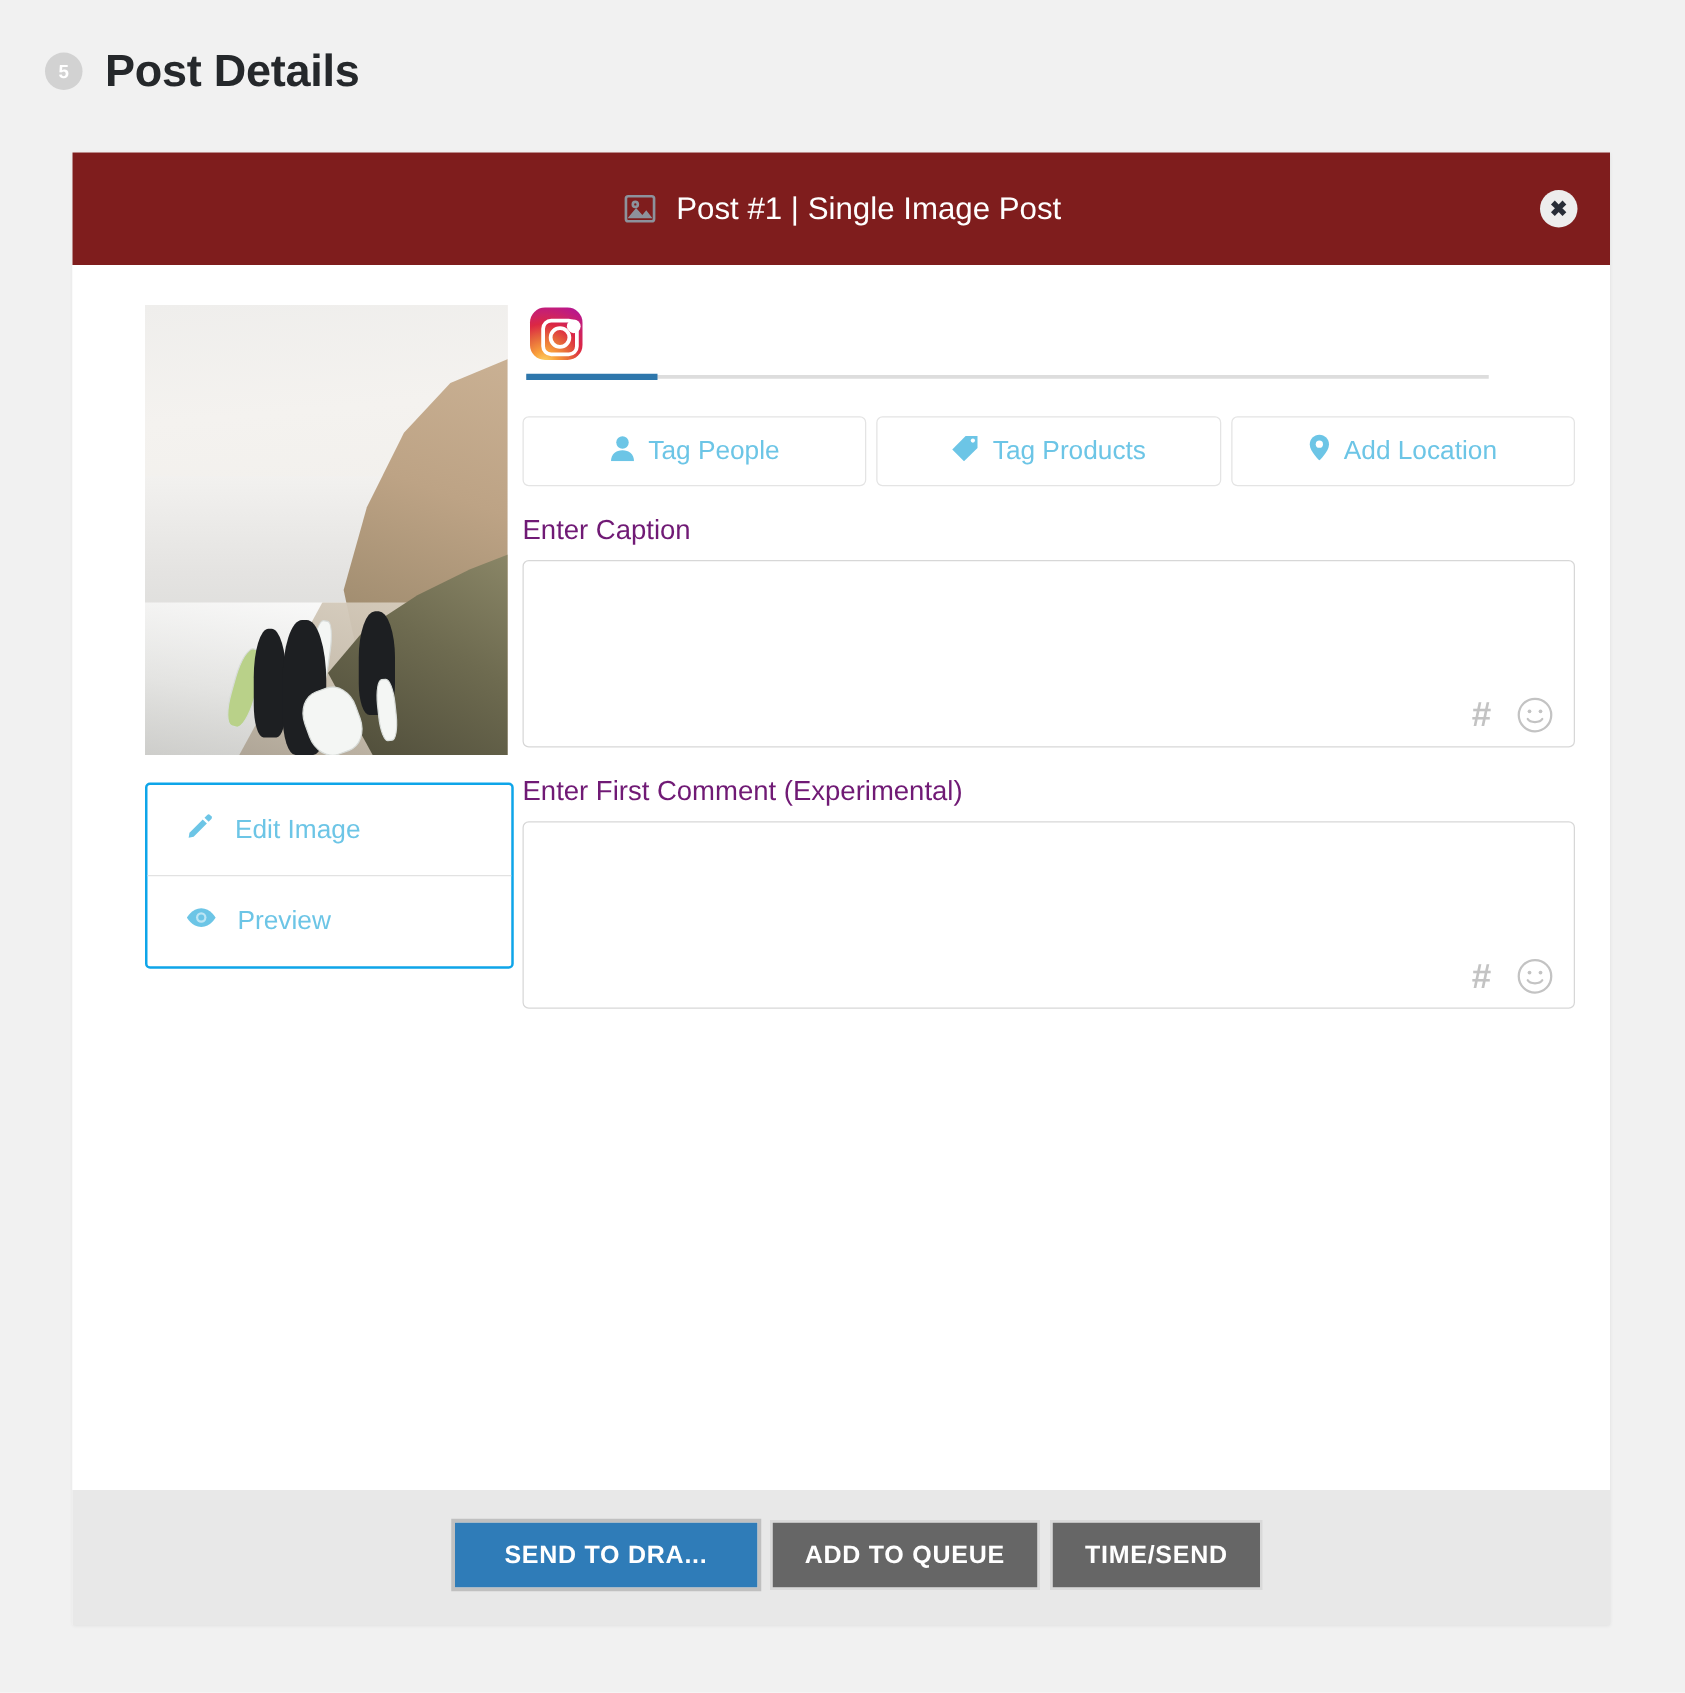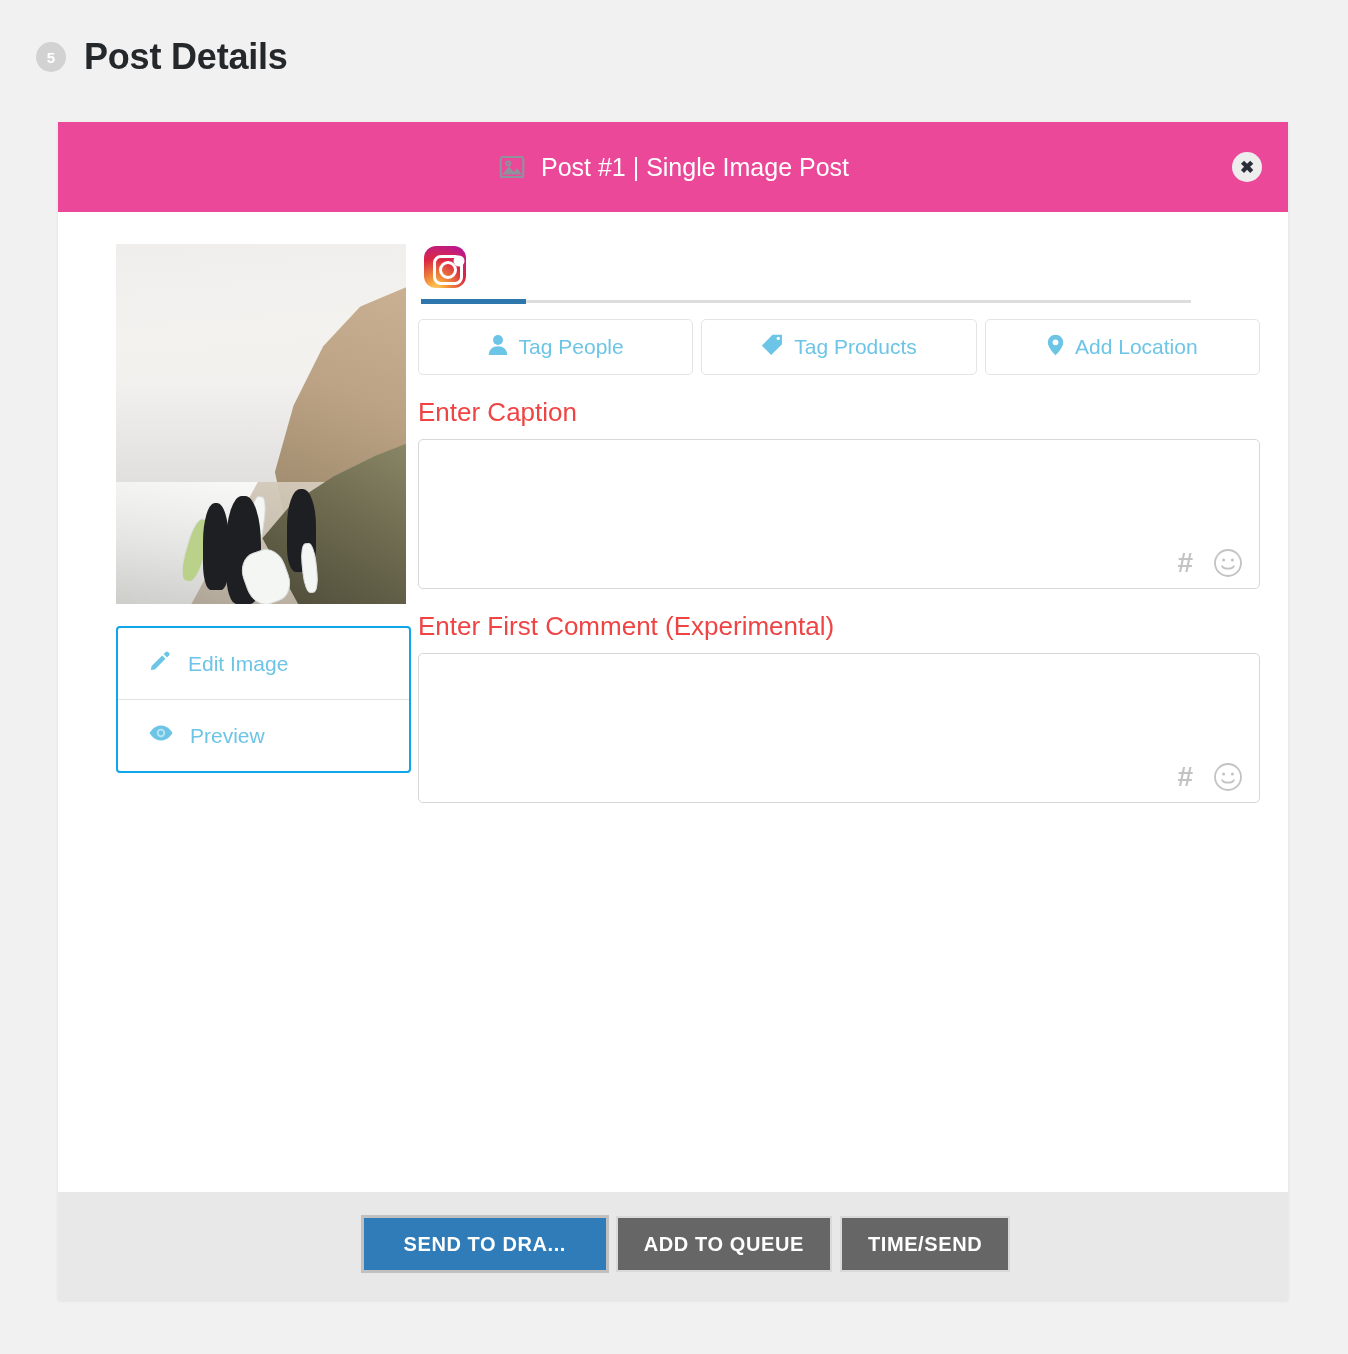--- a/index.html
+++ b/index.html
@@ -39,21 +39,21 @@
 
   
   .modal {
     position: absolute;
     left: 58px; top: 122px;
     width: 1230px;
     background: #ffffff;
     box-shadow: 0 1px 3px rgba(0,0,0,0.08);
   }
   .modal-header {
-    background: #ec4899;
+    background: #7f1d1d;
     height: 90px;
     display: flex;
     align-items: center;
     justify-content: center;
     position: relative;
   }
   .modal-header-title {
     display: flex;
     align-items: center;
     gap: 14px;
@@ -251,43 +251,43 @@
     width: 8px; height: 8px;
     border: 2px solid #fff; border-radius: 50%;
     box-shadow: 7px -6px 0 -2.5px #fff;
   }
   .account-name { font-size: 26px; color: #222; }
 
   
   .tag-row {
     display: flex;
     gap: 8px;
-    margin: 16px 0 0 0;
+    margin: 30px 0 0 0;
     padding-left: 0;
   }
   .tag-btn {
     flex: 1 1 0;
     border: 1px solid #e4e4e4;
     border-radius: 5px;
     background: #fff;
     height: 56px;
     display: flex;
     align-items: center;
     justify-content: center;
     gap: 11px;
     color: #6cc5e6;
     font-size: 21px;
     cursor: pointer;
   }
 
   
   .field { margin-top: 22px; }
   .field-label {
-    font-size: 26px;
-    color: #ef4444;
+    font-size: 22px;
+    color: #701a75;
     margin-bottom: 11px;
   }
   .textarea-box {
     position: relative;
     border: 1px solid #d7d7d7;
     border-radius: 5px;
     height: 150px;
     background: #fff;
   }
   .textarea-box textarea {

